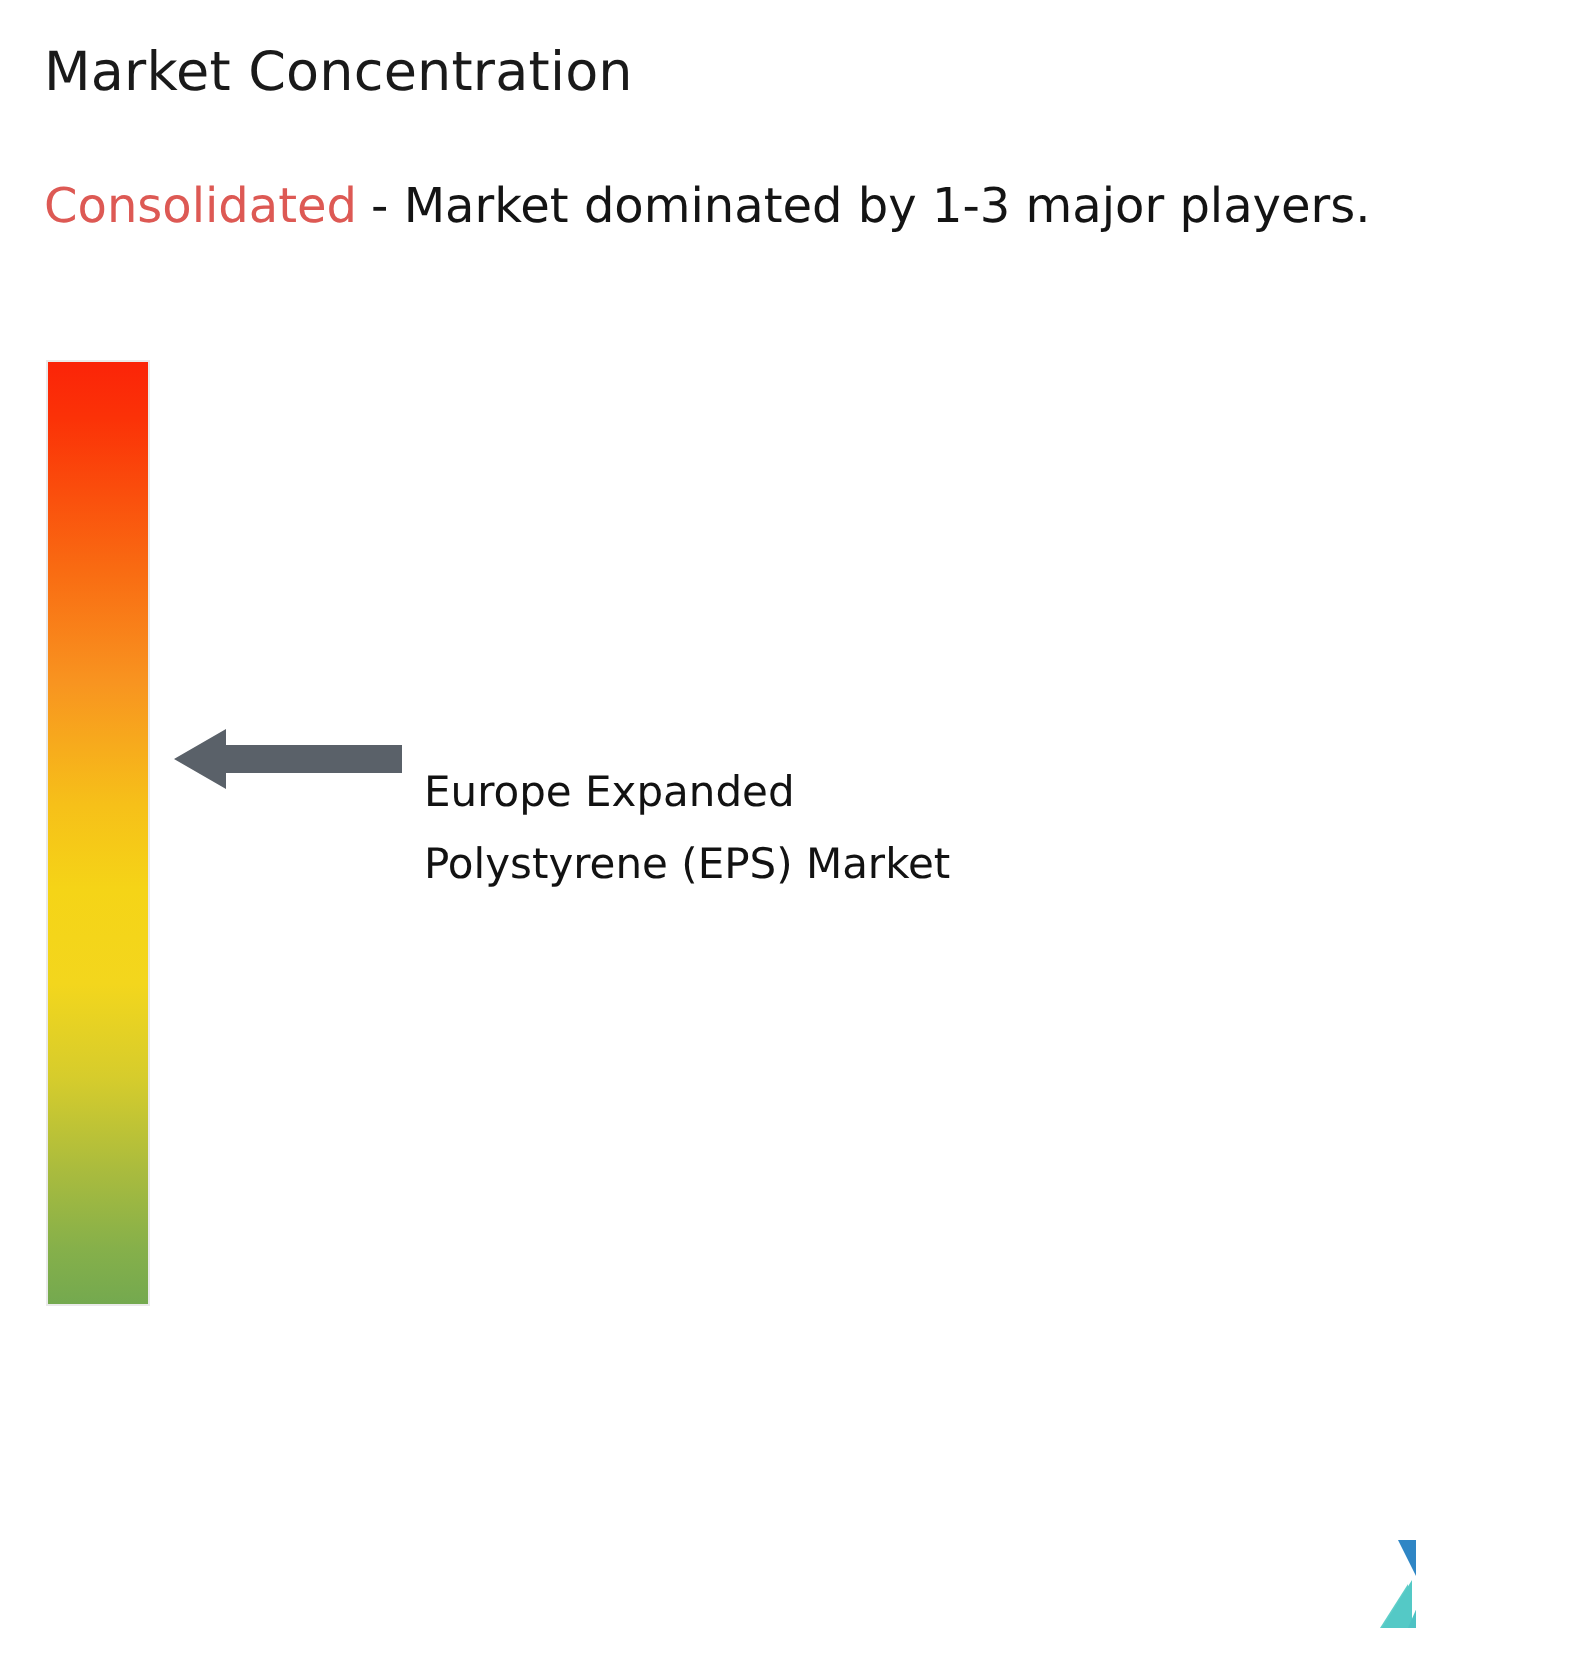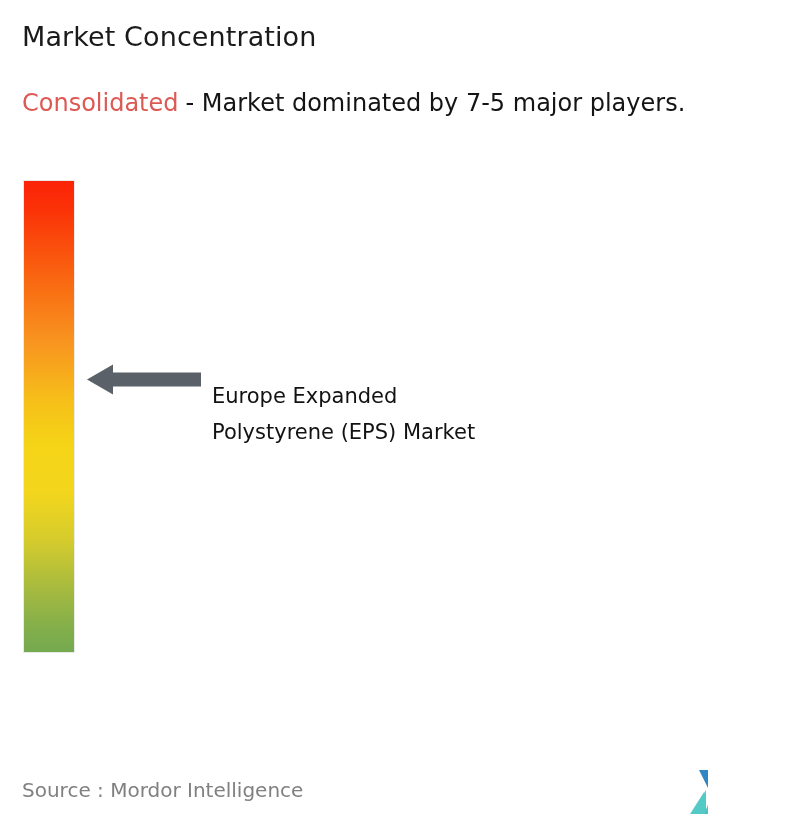--- a/index.html
+++ b/index.html
@@ -121,36 +121,35 @@
   }
 </style>
 </head>
 <body>
 
 <div class="infographic">
 
   <div class="page-title">Market Concentration</div>
 
   <div class="definition top">
-    <span class="term-consolidated">Consolidated</span><span class="term-gap"></span><span>- Market dominated by 7-5 major players.</span>
+    <span class="term-consolidated">Consolidated</span><span class="term-gap"></span><span>- Market dominated by 1-3 major players.</span>
   </div>
 
   <div class="scale-bar"></div>
 
   <div class="pointer-arrow">
     <svg width="114" height="33" viewBox="0 0 114 33" xmlns="http://www.w3.org/2000/svg">
       <polygon points="0,16.5 26,1.5 26,9.5 114,9.5 114,23.5 26,23.5 26,31.5" fill="#5a6169"></polygon>
     </svg>
   </div>
 
   <div class="callout-label">Europe Expanded
 Polystyrene (EPS) Market</div>
 
 
-  <div class="source-line">Source :  Mordor Intelligence</div>
 
   <div class="brand-logo">
     <svg width="72" height="56" viewBox="0 0 72 56" xmlns="http://www.w3.org/2000/svg">
 
       <polygon points="0,50 14,50 14,28 0,50" fill="#5fcfc9"></polygon>
       <polygon points="1,50 16,50 16,26 1,50" fill="#54c9c6"></polygon>
 
       <polygon points="9,6 22,6 45,50 31,50" fill="#2f86c5"></polygon>
 
       <polygon points="45,6 33,6 14,50 26,50" fill="#4ec2c4"></polygon>

